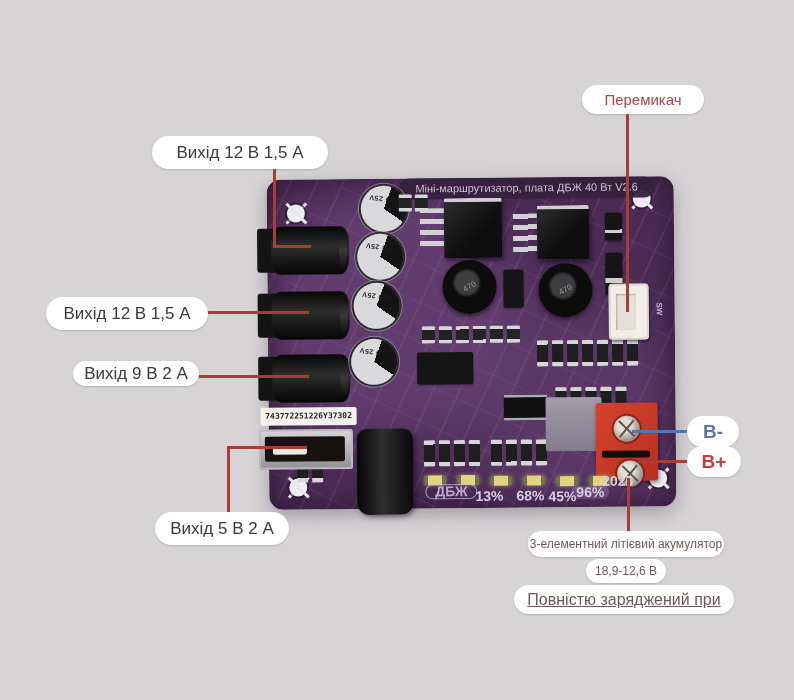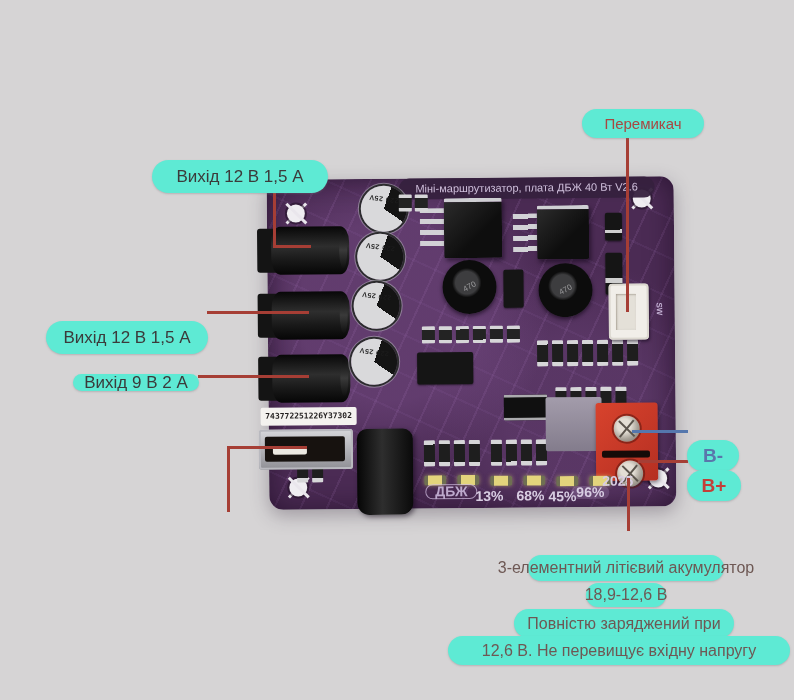--- a/index.html
+++ b/index.html
@@ -88,23 +88,23 @@
   .led{position:absolute;width:22px;height:10px;border-radius:2px;
     background:linear-gradient(90deg,#6f6f52 0 18%, #e3d47c 18% 82%, #6f6f52 82%);box-shadow:0 0 4px rgba(230,215,130,.5);}
 
   
   .silk{position:absolute;color:#d8cde2;font-size:14px;font-weight:bold;white-space:nowrap;}
   .silk.oval{border:1px solid rgba(205,185,220,.75);border-radius:9px;padding:0 9px;color:#bda9cc;line-height:13px;}
   .silk.tint{background:rgba(200,175,220,.22);border-radius:8px;padding:0 5px;line-height:13px;}
   .silk.side{transform:rotate(90deg);font-size:8px;color:#c4b2d4;}
 
   
-  .pill{position:absolute;background:#5eead4;border-radius:17px;display:flex;align-items:center;justify-content:center;
-    color:#3b3b3b;font-size:17px;white-space:nowrap;box-shadow:0 1px 2px rgba(120,115,120,.35);margin-top:24px;}
-  .pill.small{font-size:16px;border-radius:13px;color:#6e5854;}
+  .pill{position:absolute;background:#ffffff;border-radius:17px;display:flex;align-items:center;justify-content:center;
+    color:#3b3b3b;font-size:17px;white-space:nowrap;box-shadow:0 1px 2px rgba(120,115,120,.35);}
+  .pill.small{font-size:12px;border-radius:13px;color:#6e5854;}
   .pill.note{font-size:16px;border-radius:15px;color:#6e5854;}
   .pill.red{color:#a84742;font-size:15px;}
   .pill.bm{color:#5a76ab;font-size:19px;font-weight:bold;}
   .pill.bp{color:#c33f38;font-size:19px;font-weight:bold;}
   .ln{position:absolute;background:#a63e35;}
   .ln.blue{background:#5577ad;}
 </style>
 </head>
 <body>
 
@@ -244,22 +244,22 @@
   <div class="ln" style="left:198px;top:375px;width:111px;height:3px;"></div>
   <div class="ln" style="left:227px;top:446px;width:80px;height:3px;"></div>
   <div class="ln" style="left:227px;top:446px;width:3px;height:66px;"></div>
   <div class="ln" style="left:626px;top:114px;width:3px;height:198px;"></div>
   <div class="ln blue" style="left:632px;top:430px;width:56px;height:3px;"></div>
   <div class="ln" style="left:638px;top:460px;width:50px;height:3px;"></div>
   <div class="ln" style="left:627px;top:478px;width:3px;height:53px;"></div>
 
   <div class="pill" style="left:152px;top:136px;width:176px;height:33px;">Вихід 12 В 1,5 А</div>
   <div class="pill" style="left:46px;top:297px;width:162px;height:33px;">Вихід 12 В 1,5 А</div>
-  <div class="pill" style="left:73px;top:350px;width:126px;height:17px;">Вихід 9 В 2 А</div>
+  <div class="pill" style="left:73px;top:361px;width:126px;height:25px;">Вихід 9 В 2 А</div>
+  <div class="pill" style="left:155px;top:512px;width:134px;height:33px;">Вихід 5 В 2 А</div>
   <div class="pill red" style="left:582px;top:85px;width:122px;height:29px;">Перемикач</div>
   <div class="pill bm" style="left:687px;top:416px;width:52px;height:31px;">B-</div>
   <div class="pill bp" style="left:687px;top:446px;width:54px;height:31px;">B+</div>
   <div class="pill small" style="left:528px;top:531px;width:196px;height:26px;">3-елементний літієвий акумулятор</div>
   <div class="pill small" style="left:586px;top:559px;width:80px;height:24px;">18,9-12,6 В</div>
-  <div class="pill note" style="left:514px;top:585px;width:220px;height:29px;">Повністю заряджений при</div>
-  <div class="pill note" style="left:448px;top:612px;width:342px;height:29px;">12,6 В. Не перевищує вхідну напругу</div>
+  <div class="pill note" style="left:514px;top:585px;width:220px;height:29px;text-decoration:underline;">Повністю заряджений при</div>
 
 </div>
 
 </body></html>

